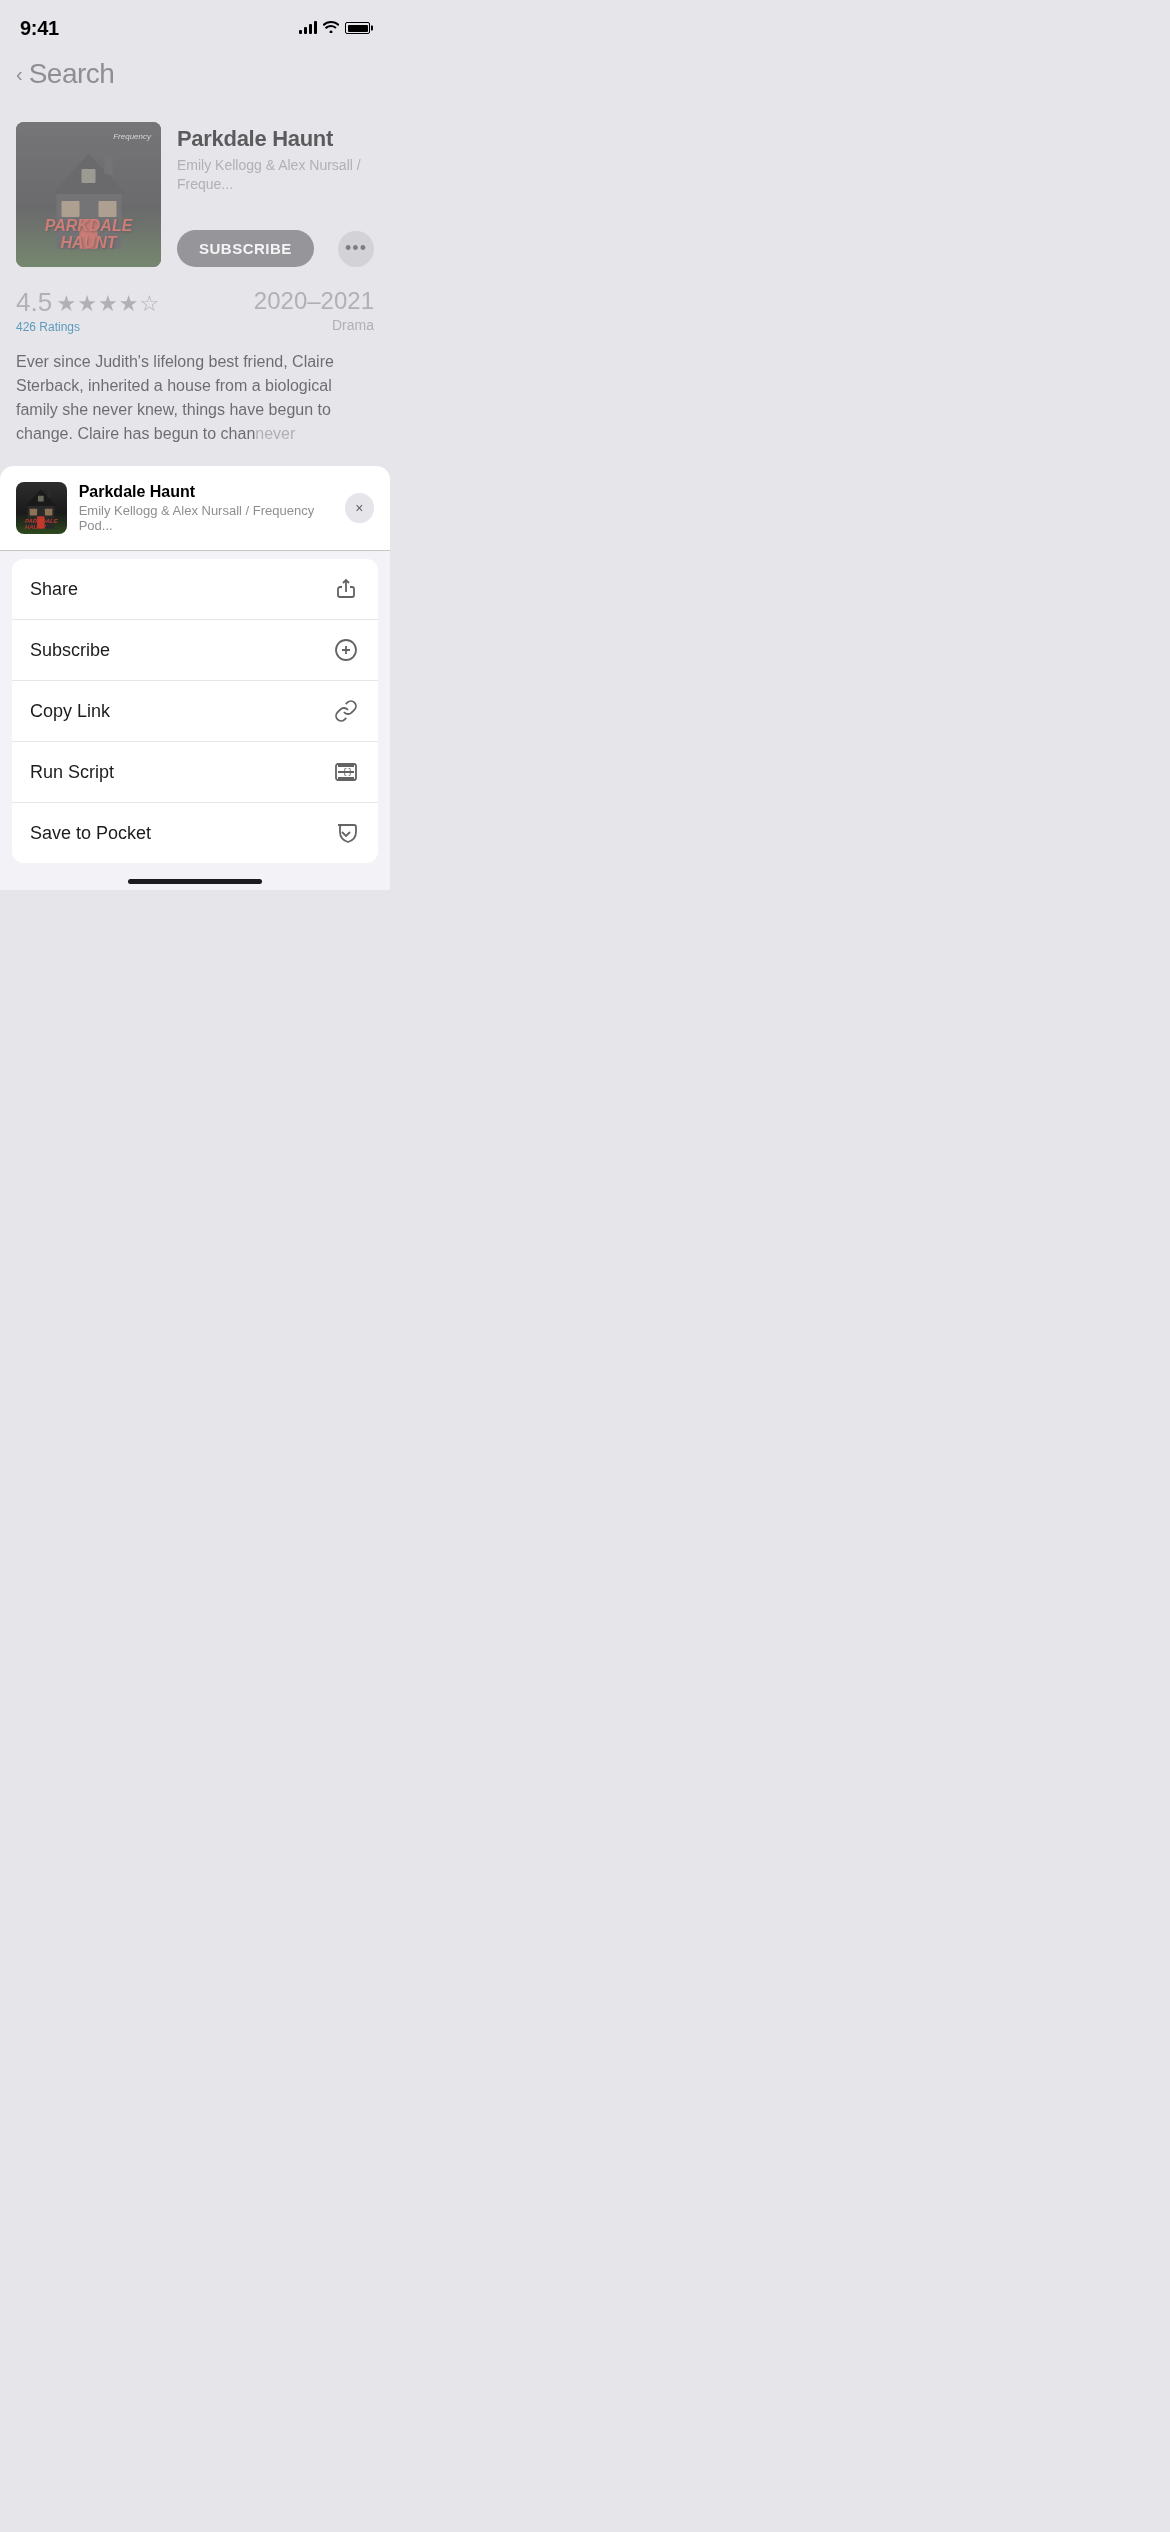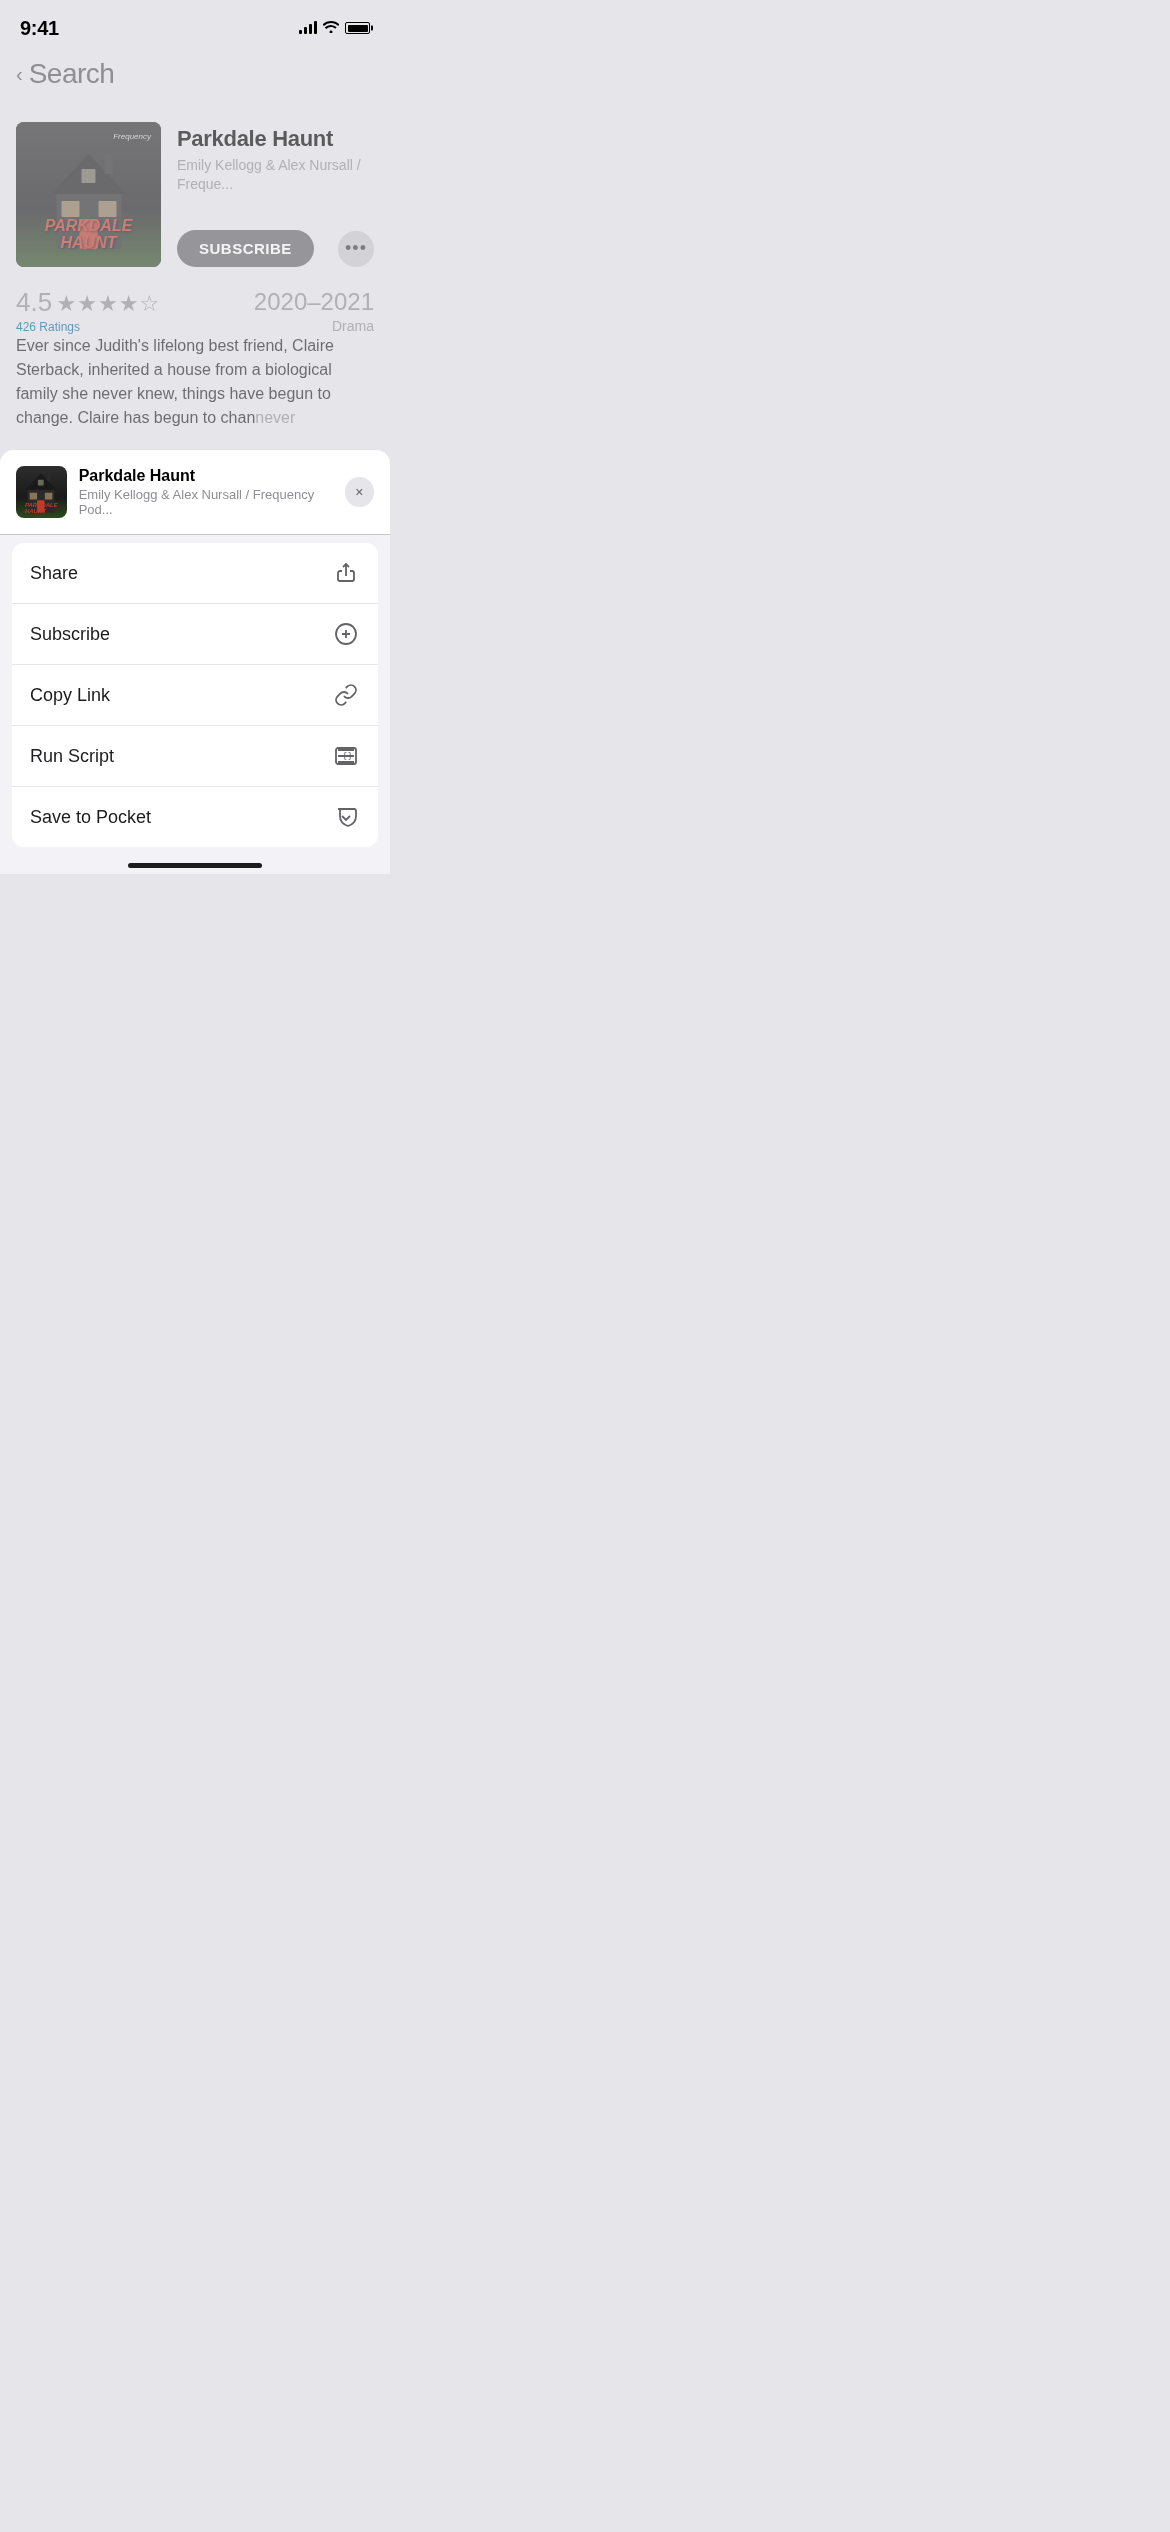--- a/index.html
+++ b/index.html
@@ -199,21 +199,22 @@
       cursor: pointer;
       color: #3a3a3c;
       font-size: 18px;
       letter-spacing: 1px;
     }
 
     
     .ratings-row {
       display: flex;
       justify-content: space-between;
-      align-items: center;
+      align-items: flex-start;
+      margin-bottom: 16px;
     }
     .rating-left {}
     .rating-value {
       font-size: 26px;
       font-weight: 300;
       color: #8e8e93;
       display: inline;
     }
     .rating-stars {
       display: inline;

